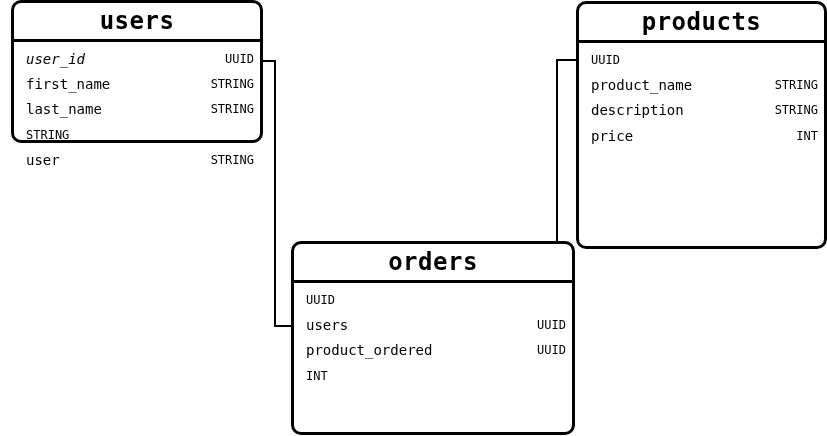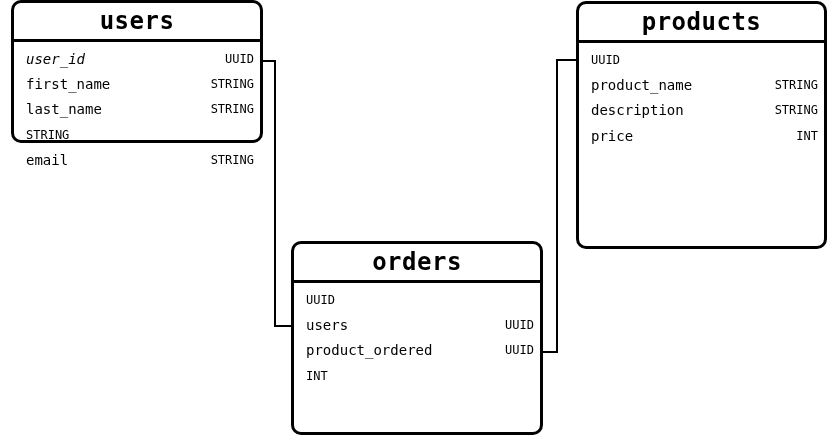--- a/index.html
+++ b/index.html
@@ -40,21 +40,21 @@
       <span class="type">STRING</span>
     </div>
     <div class="row">
       <span class="field">last_name</span>
       <span class="type">STRING</span>
     </div>
     <div class="row">
       <span class="type">STRING</span>
     </div>
     <div class="row">
-      <span class="field">email</span>
+      <span class="field">user</span>
       <span class="type">STRING</span>
     </div>
   </div>
 </div>
 
 <div class="table" style="left:576px; top:1px; width:251px; height:248px;">
   <div class="table-header">products</div>
   <div class="rows">
     <div class="row">
       <span class="type">UUID</span>
@@ -67,21 +67,21 @@
       <span class="field">description</span>
       <span class="type">STRING</span>
     </div>
     <div class="row">
       <span class="field">price</span>
       <span class="type">INT</span>
     </div>
   </div>
 </div>
 
-<div class="table" style="left:291px; top:241px; width:252px; height:194px;">
+<div class="table" style="left:291px; top:241px; width:284px; height:194px;">
   <div class="table-header">orders</div>
   <div class="rows">
     <div class="row">
       <span class="type">UUID</span>
     </div>
     <div class="row">
       <span class="field">users</span>
       <span class="type">UUID</span>
     </div>
     <div class="row">

